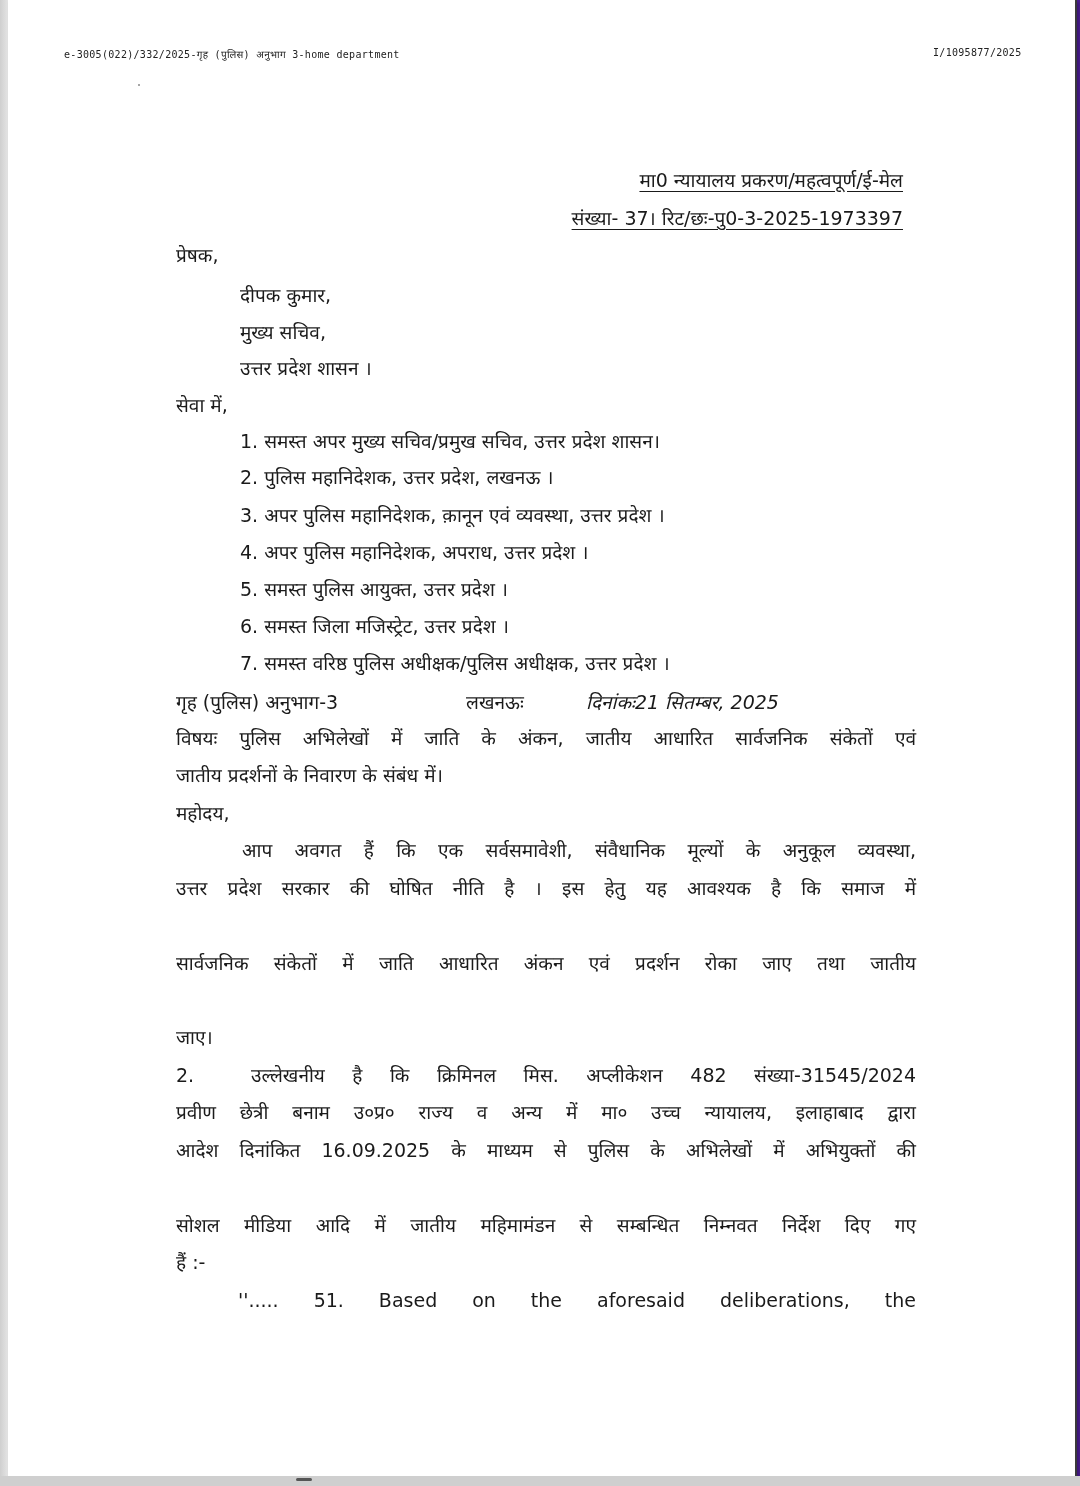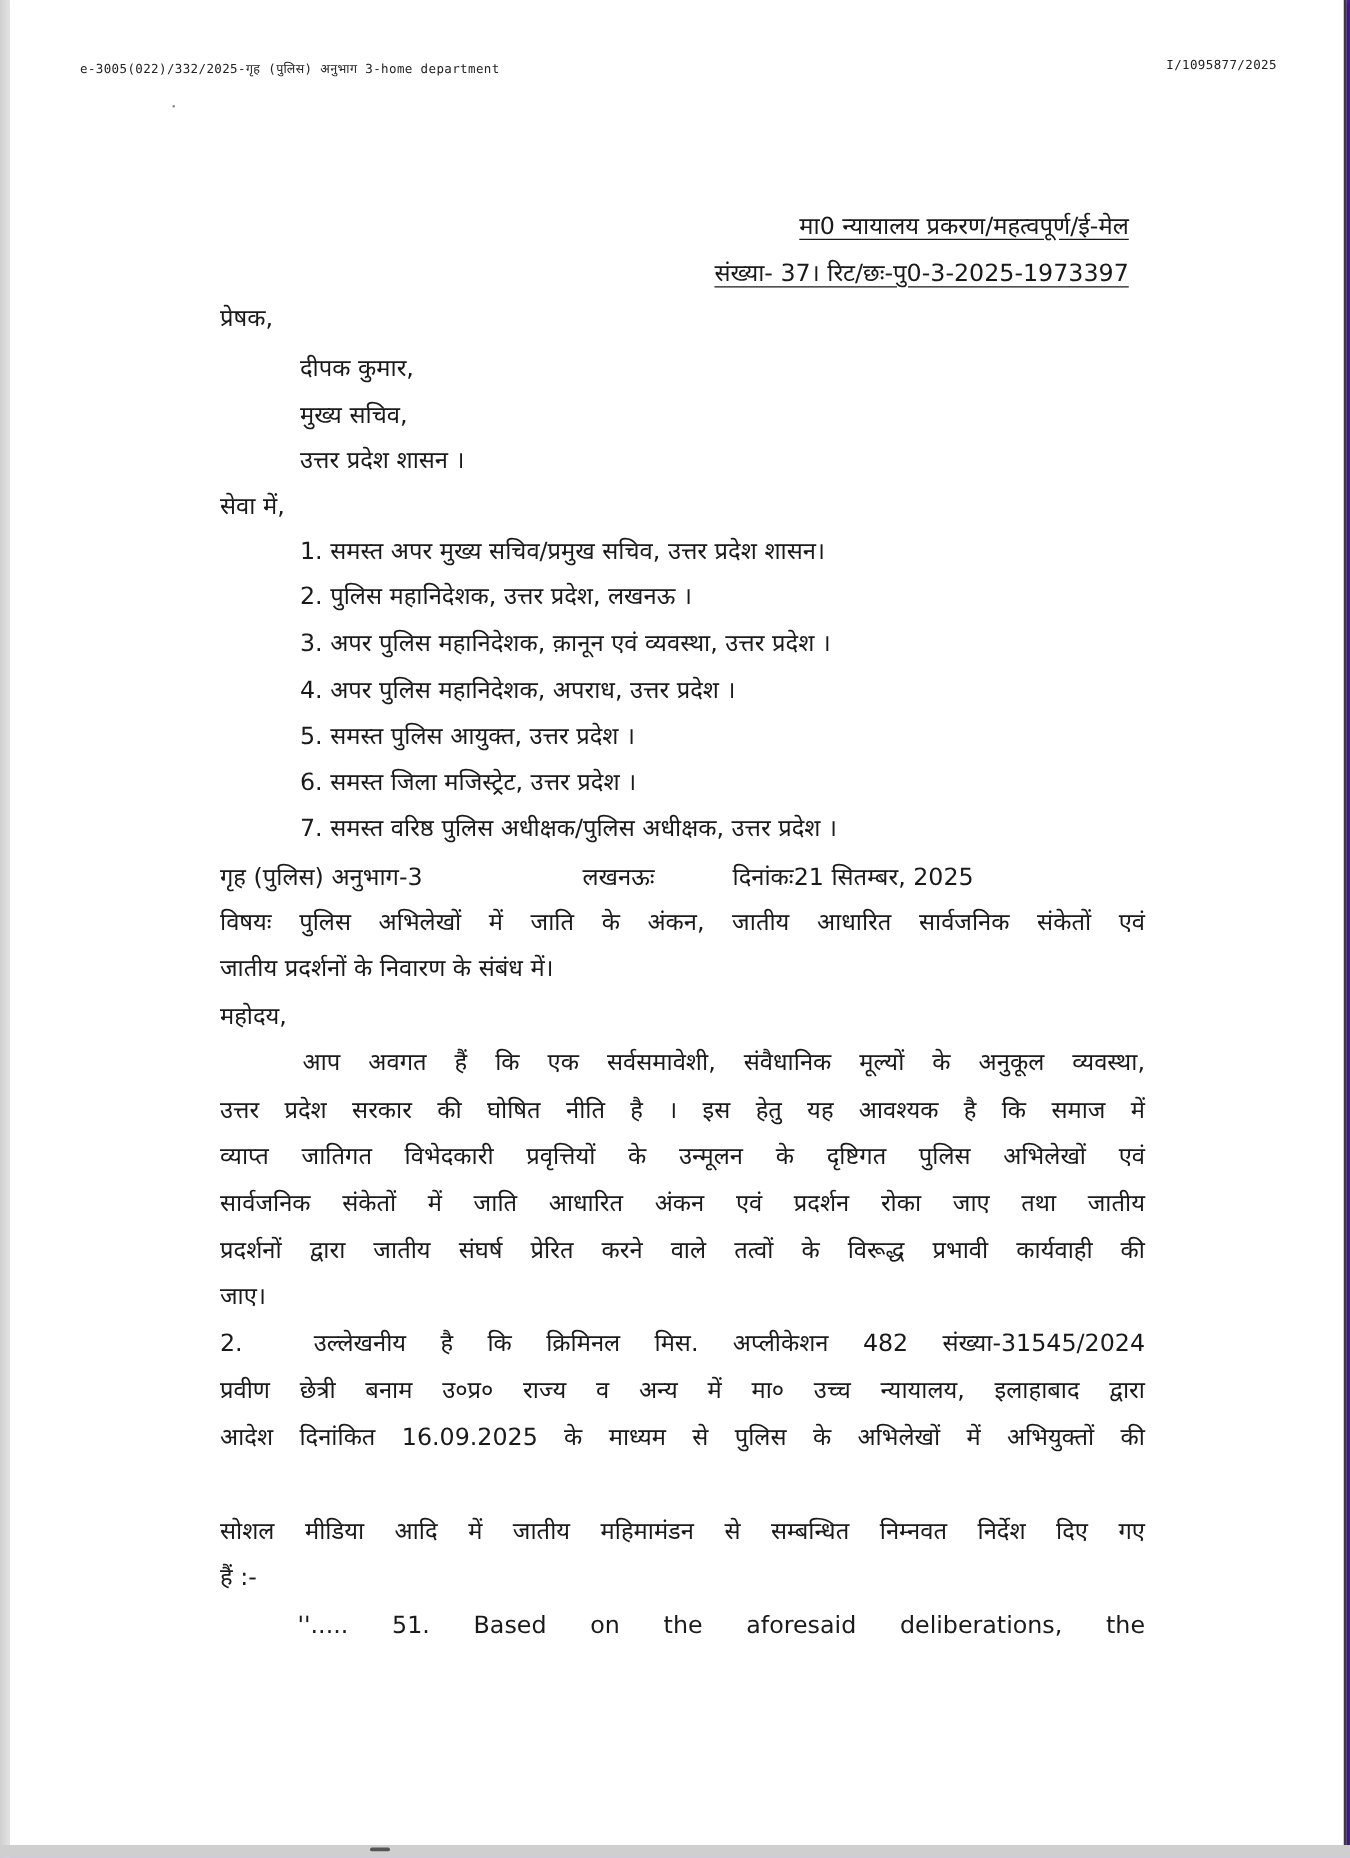--- a/index.html
+++ b/index.html
@@ -88,21 +88,21 @@
     .r3 { top: 503px; }
     .r4 { top: 540px; }
     .r5 { top: 577px; }
     .r6 { top: 614px; }
     .r7 { top: 651px; }
 
     .dept-row { top: 690px; left: 168px; width: 700px; }
     .dept-row span { position: absolute; top: 0; }
     .dept { left: 0; }
     .city { left: 290px; }
-    .date { left: 410px; }
+    .date { left: 410px; font-style: italic; }
 
     .subject-1 { left: 168px; top: 726px; width: 740px; }
     .subject-2 { left: 168px; top: 763px; }
     .salutation { left: 168px; top: 801px; }
 
     .p1-l1 { left: 234px; top: 838px; width: 674px; }
     .p1-l2 { left: 168px; top: 876px; width: 740px; }
     .p1-l3 { left: 168px; top: 913px; width: 740px; }
     .p1-l4 { left: 168px; top: 951px; width: 740px; }
     .p1-l5 { left: 168px; top: 988px; width: 740px; }
@@ -159,23 +159,21 @@
       <span class="date">दिनांकः21 सितम्बर, 2025</span>
     </div>
 
     <div class="line justified subject-1">विषयः पुलिस अभिलेखों में जाति के अंकन, जातीय आधारित सार्वजनिक संकेतों एवं</div>
     <div class="line subject-2">जातीय प्रदर्शनों के निवारण के संबंध में।</div>
 
     <div class="line salutation">महोदय,</div>
 
     <div class="line justified p1-l1">आप अवगत हैं कि एक सर्वसमावेशी, संवैधानिक मूल्यों के अनुकूल व्यवस्था,</div>
     <div class="line justified p1-l2">उत्तर प्रदेश सरकार की घोषित नीति है । इस हेतु यह आवश्यक है कि समाज में</div>
-    <div class="line justified p1-l3">व्याप्त  जातिगत विभेदकारी प्रवृत्तियों के उन्मूलन के दृष्टिगत पुलिस अभिलेखों एवं</div>
     <div class="line justified p1-l4">सार्वजनिक संकेतों में जाति आधारित अंकन एवं प्रदर्शन रोका जाए तथा जातीय</div>
-    <div class="line justified p1-l5">प्रदर्शनों द्वारा जातीय संघर्ष प्रेरित करने वाले तत्वों के विरूद्ध प्रभावी कार्यवाही की</div>
     <div class="line p1-l6">जाए।</div>
 
     <div class="line p2-num">2.</div>
     <div class="line justified p2-l1">उल्लेखनीय है कि क्रिमिनल मिस. अप्लीकेशन 482 संख्या-31545/2024</div>
     <div class="line justified p2-l2">प्रवीण छेत्री बनाम उ०प्र० राज्य व अन्य में मा० उच्च न्यायालय, इलाहाबाद द्वारा</div>
     <div class="line justified p2-l3">आदेश दिनांकित 16.09.2025 के माध्यम से पुलिस के अभिलेखों में अभियुक्तों की</div>
     <div class="line justified p2-l5">सोशल मीडिया आदि में जातीय महिमामंडन से सम्बन्धित निम्नवत निर्देश दिए गए</div>
     <div class="line p2-l6">हैं :-</div>
 
     <div class="line justified quote">''..... 51.  Based  on  the  aforesaid  deliberations,  the</div>

